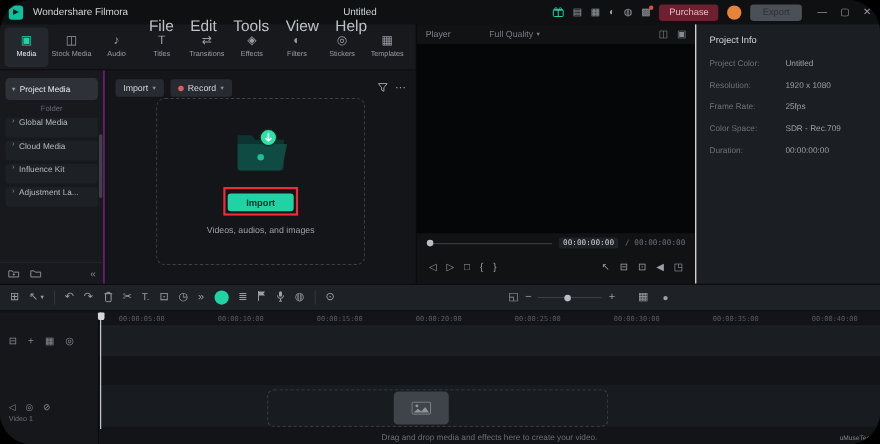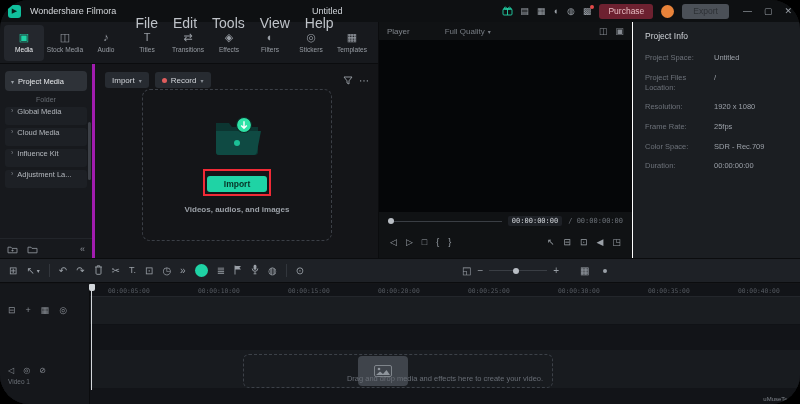--- a/index.html
+++ b/index.html
@@ -25,21 +25,21 @@
   
   .tabbar { position:absolute; top:22px; left:0; width:378px; height:42px; background:#17191d; border-bottom:1px solid #0b0c0e; display:flex; align-items:center; padding:0 4px; gap:1px; }
   .tab { width:40px; height:36px; display:flex; flex-direction:column; align-items:center; justify-content:center; gap:3px; border-radius:4px; color:#989da4; cursor:pointer; }
   .tab .ticon { font-size:11px; line-height:1; }
   .tab .tlabel { font-size:6.6px; white-space:nowrap; }
   .tab.active { background:#24272d; }
   .tab.active .ticon { color:#1ed3a5; }
   .tab.active .tlabel { color:#eceef1; }
 
   
-  .sidebar { position:absolute; top:64px; left:0; width:95px; bottom:146px; background:#17191d; border-right:3px solid #a21caf; }
+  .sidebar { position:absolute; top:64px; left:0; width:95px; bottom:146px; background:#17191d; border-right:1px solid #a21caf; }
   .sb-selected { margin:7px 5px 4px; height:20px; background:#2e3238; border-radius:4px; display:flex; align-items:center; gap:4px; padding:0 6px; font-size:7.5px; color:#e8eaed; }
   .sb-caret { font-size:6px; color:#9aa0a7; }
   .sb-group { font-size:7px; color:#686d74; text-align:center; margin:5px 0 4px; }
   .sb-item { margin:3px 5px; height:18px; background:#1d2025; border-radius:3px; display:flex; align-items:flex-start; gap:4px; padding:0 6px; font-size:7.5px; color:#b4b8be; cursor:pointer; }
   .sb-item .arrow { font-size:7px; color:#7c8187; }
   .sb-scroll { position:absolute; right:1px; top:58px; width:3px; height:58px; background:#3d4148; border-radius:2px; }
   .sb-bottom { position:absolute; bottom:0; left:0; right:0; height:20px; display:flex; align-items:center; gap:9px; padding:0 7px; border-top:1px solid #22252a; color:#8a8f96; }
   .sb-bottom .spacer { flex:1; }
   .collapse { font-size:9px; color:#8a8f96; }
 
@@ -47,21 +47,21 @@
   .mediapanel { position:absolute; top:64px; left:96px; width:282px; bottom:146px; background:#141518; }
   .mp-toolbar { display:flex; align-items:center; gap:6px; padding:7px 9px 0; }
   .btn-drop { background:#272b31; border-radius:3px; height:16px; display:flex; align-items:center; gap:4px; padding:0 7px; font-size:8px; color:#d2d5da; border:none; }
   .btn-drop .caret { font-size:6px; color:#8a8f96; }
   .rec-dot { width:5px; height:5px; border-radius:50%; background:#e05d5d; }
   .mp-toolbar .spacer { flex:1; }
   .dots { font-size:10px; color:#9aa0a7; }
   .import-zone { position:absolute; left:50%; top:52%; transform:translate(-50%,-50%); width:190px; height:152px; border:1px dashed #3b3f46; border-radius:8px; display:flex; flex-direction:column; align-items:center; justify-content:center; gap:9px; }
   .annotation { border:2px solid #f02a36; padding:2px; }
   .import-btn { background:#1fd3a5; color:#073226; font-size:8.5px; font-weight:bold; padding:3px 17px; border-radius:3px; border:none; }
-  .import-caption { font-size:8px; color:#9ba0a7;font-weight:bold; }
+  .import-caption { font-size:8px; color:#9ba0a7; }
 
   
   .player { position:absolute; top:22px; left:378px; width:254px; height:236px; background:#101214; border-left:1px solid #0b0c0e; }
   .pl-header { height:18px; display:flex; align-items:center; gap:5px; padding:0 8px; font-size:8px; color:#80858c; }
   .pl-quality { display:flex; align-items:center; gap:3px; margin-left:14px; color:#777c83;padding-left:16px; }
   .pl-hicons { margin-left:auto; display:flex; gap:8px; font-size:9px; color:#878c93; }
   .pl-screen { position:absolute; top:18px; left:0; right:0; height:172px; background:#050608; }
   .pl-scrub { position:absolute; top:193px; left:9px; right:9px; height:12px; display:flex; align-items:center; gap:6px; }
   .scrub-line { flex:1; height:1px; background:#3a3e44; position:relative; }
   .scrub-line::before { content:""; position:absolute; left:0; top:-2.5px; width:6px; height:6px; border-radius:50%; background:#b9bec4; }
@@ -99,21 +99,21 @@
   .th-icons2 { position:absolute; top:82px; left:8px; display:flex; gap:9px; color:#878c93; font-size:8px; }
   .th-label { position:absolute; top:94px; left:8px; font-size:6.5px; color:#6b7077; }
   .ruler { position:absolute; left:90px; right:0; top:0; height:13px; border-bottom:1px solid #23262b; }
   .rl { position:absolute; top:2.5px; font-family:"DejaVu Sans Mono", monospace; font-size:6.3px; color:#585d64; white-space:nowrap; }
   .lane1 { position:absolute; left:90px; right:0; top:13px; height:28px; background:#1a1d21; border-bottom:1px solid #101216; }
   .lane2 { position:absolute; left:90px; right:0; top:66px; height:38px; background:#181b1f; }
   .playhead { position:absolute; left:91px; top:0; bottom:14px; width:1px; background:#d3d7db; }
   .playhead::before { content:""; position:absolute; top:0; left:-2.5px; width:6px; height:7px; background:#d3d7db; border-radius:1px 1px 2px 2px; }
   .drop-rect { position:absolute; left:243px; top:70px; width:310px; height:34px; border:1px dashed #3c4148; border-radius:6px; }
   .placeholder { position:absolute; left:358px; top:72px; width:50px; height:30px; background:#3f444b; border-radius:4px; display:flex; align-items:center; justify-content:center; }
-  .drop-hint { position:absolute; left:90px; right:0; bottom:21px; text-align:center; font-size:7.5px; color:#696e76; }
+  .drop-hint { position:absolute; left:90px; right:0; bottom:2px; text-align:center; font-size:7.5px; color:#696e76; }
   .watermark { position:absolute; right:6px; bottom:2px; font-size:6px; color:#7f848b; }
 </style>
 </head>
 <body>
 
 <div class="app">
 
   <div class="titlebar">
     <span class="logo">▶</span>
     <span class="appname">Wondershare Filmora</span>
@@ -292,26 +292,22 @@
       <span>⊟</span>
       <span>⊡</span>
       <span>◀</span>
       <span>◳</span>
     </div>
   </div>
 
   <div class="projinfo">
     <div class="pi-title">Project Info</div>
     <div class="pi-row">
-      <span class="pi-label">Project Space:</span>
+      <span class="pi-label">Project Color:</span>
       <span class="pi-value">Untitled</span>
-    </div>
-    <div class="pi-row">
-      <span class="pi-label">Project Files Location:</span>
-      <span class="pi-value">/</span>
     </div>
     <div class="pi-row">
       <span class="pi-label">Resolution:</span>
       <span class="pi-value">1920 x 1080</span>
     </div>
     <div class="pi-row">
       <span class="pi-label">Frame Rate:</span>
       <span class="pi-value">25fps</span>
     </div>
     <div class="pi-row">

